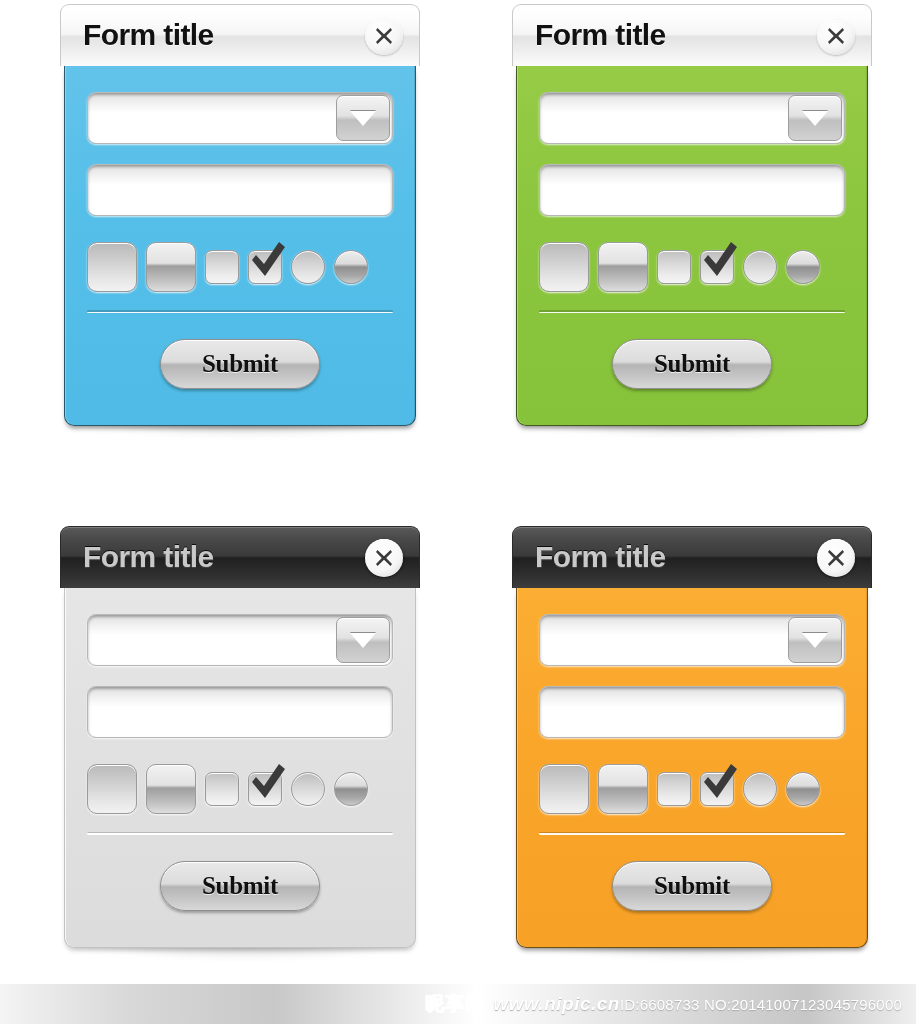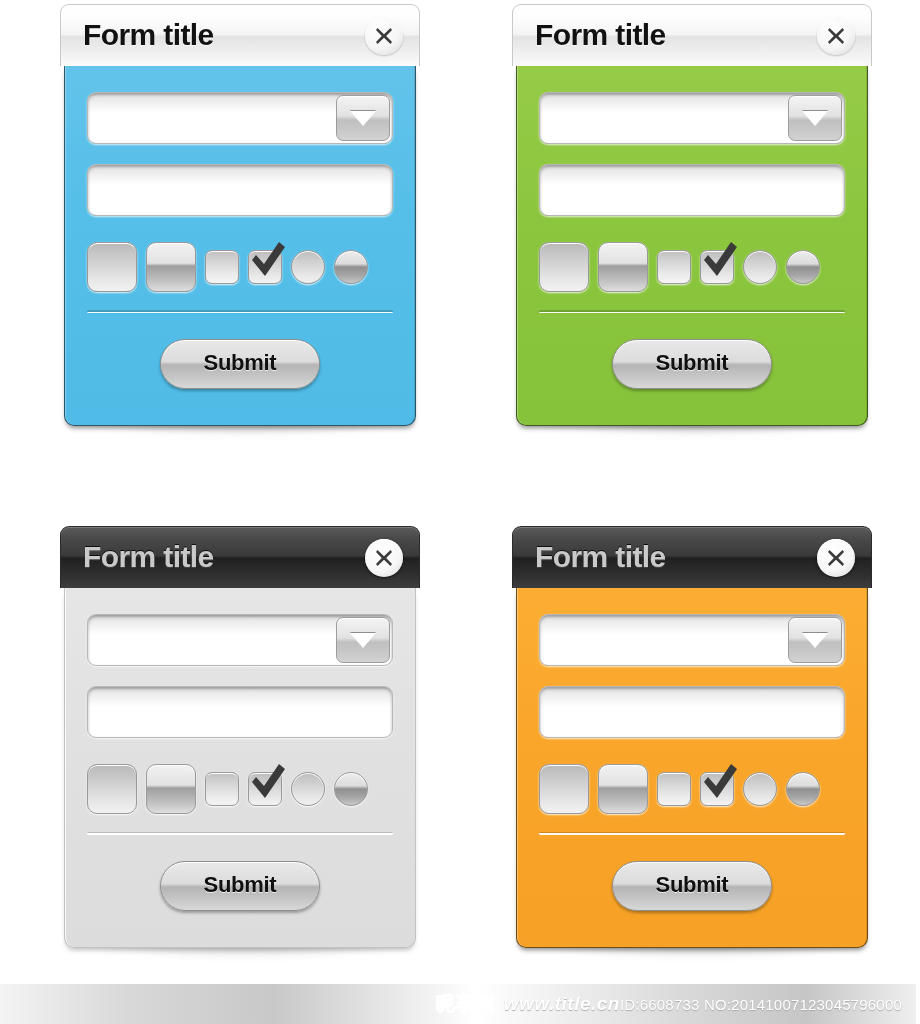--- a/index.html
+++ b/index.html
@@ -261,27 +261,28 @@
     box-sizing: border-box;
     border: 1px solid #8f8f8f;
     background: linear-gradient(to bottom, #e9e9e9 0%, #dcdcdc 45%, #b4b4b4 52%, #cacaca 82%, #d8d8d8 100%);
     box-shadow: 0 2px 3px rgba(0,0,0,0.30), inset 0 1px 0 #ffffff;
     display: flex;
     align-items: center;
     justify-content: center;
     cursor: pointer;
   }
   .submit-label {
-    font-size: 22px;
+    font-size: 25px;
     font-weight: bold;
     color: #101010;
     letter-spacing: -0.3px;
     text-shadow: 0 1px 0 rgba(255,255,255,0.7);
     line-height: 1;
     padding-bottom: 2px;
+    font-family: Liberation Serif, serif;
   }
 
   
   #watermark {
     position: absolute;
     left: 0; bottom: 0;
     width: 916px;
     height: 40px;
     background: linear-gradient(to right,
       #f4f4f4 0%, #d8d8d8 14%, #c8c8c8 30%,
@@ -474,18 +475,18 @@
         <span class="submit-btn">
           <span class="submit-label">Submit</span>
         </span>
       </div>
     </div>
   </div>
 
   <div id="watermark">
     <span class="wm-left">
       <span class="wm-logo">昵享网</span>
-      <span class="wm-url">www.title.cn</span>
+      <span class="wm-url">www.nipic.cn</span>
     </span>
     <span class="wm-id">ID:6608733 NO:20141007123045796000</span>
   </div>
 
 </div>
 
 </body></html>

